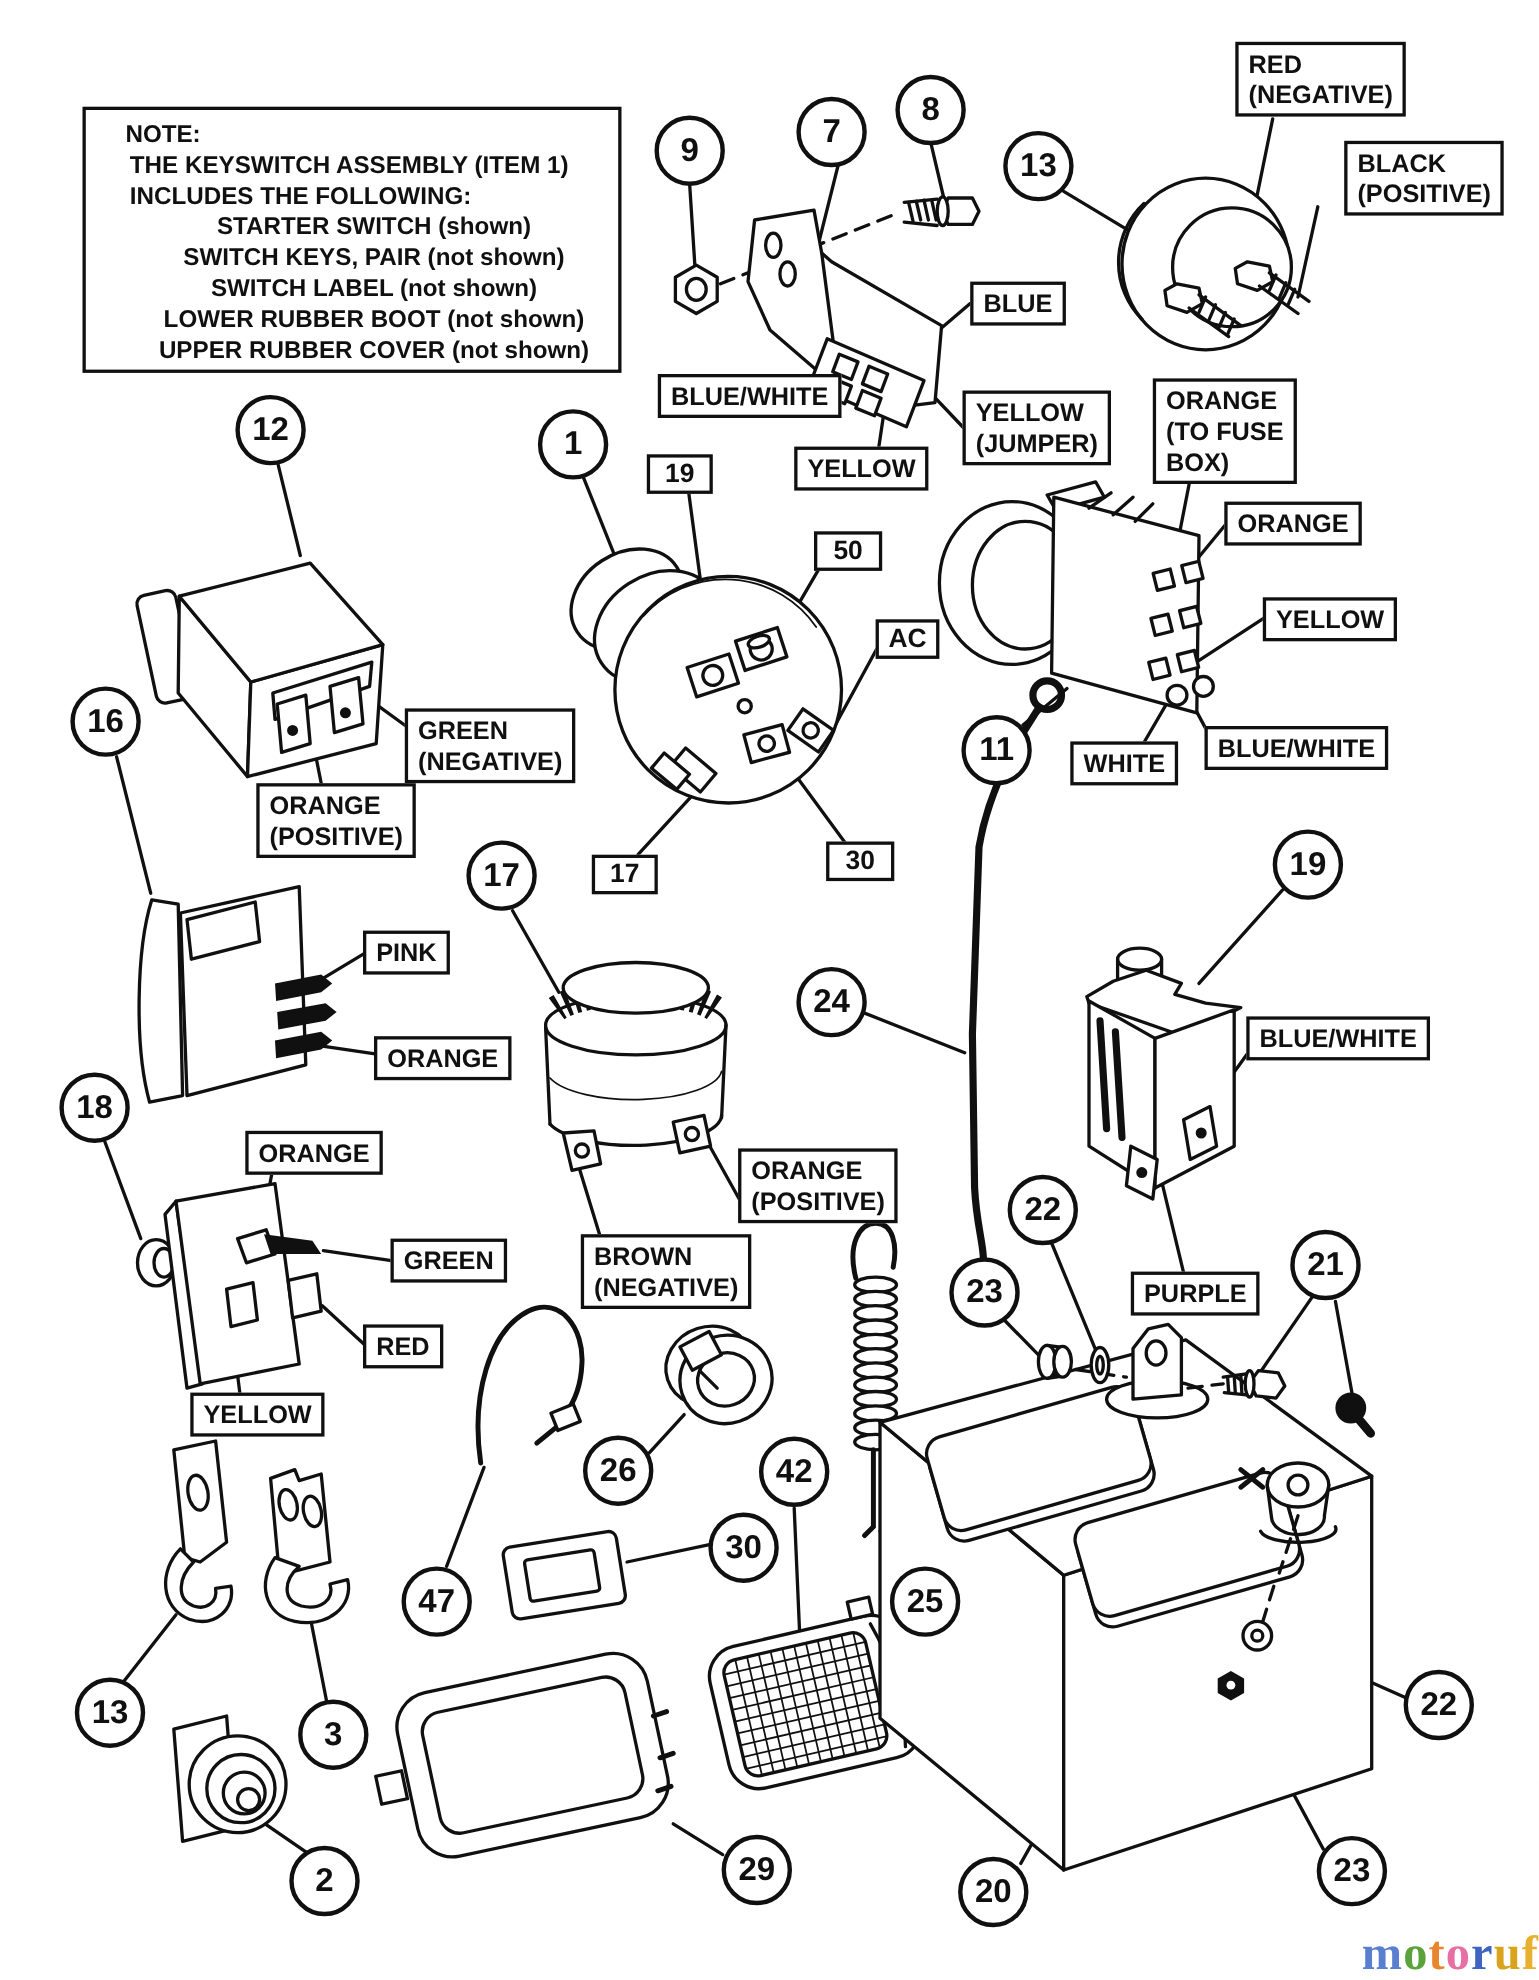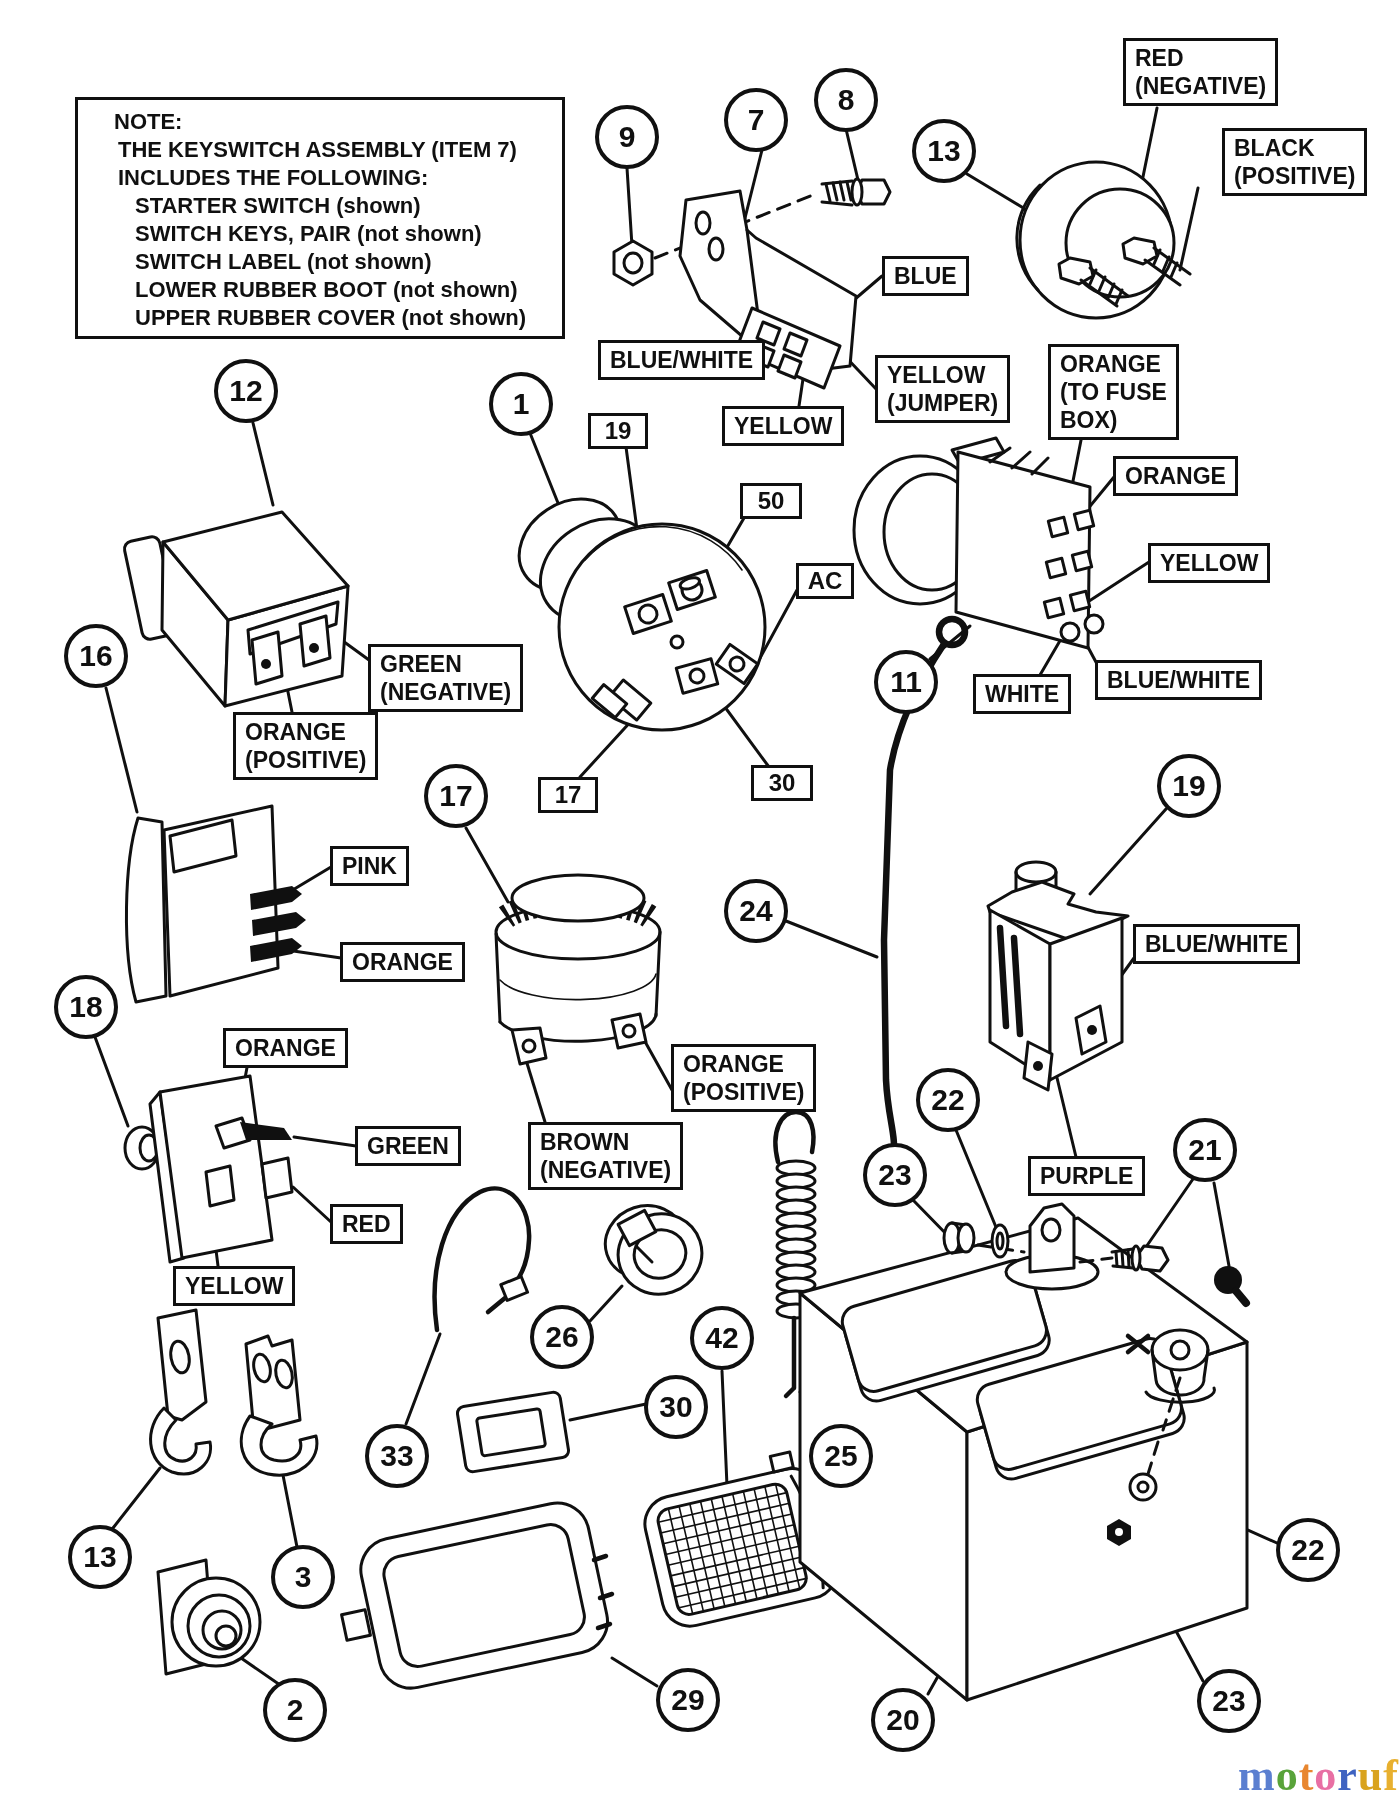--- a/index.html
+++ b/index.html
@@ -32,21 +32,21 @@
     border:3px solid #101010; background:#fff; color:#101010;
     font-weight:bold; font-size:24px; padding:1px 0; height:36px;
   }
   .notebox {
     position:absolute; z-index:3; left:75px; top:97px; width:484px; height:228px;
     border:3px solid #101010; background:#fff; color:#101010;
     font-weight:bold; font-size:22px; line-height:28px; padding-top:8px;
   }
   .notebox .n0 { padding-left:20px;margin-left:16px; }
   .notebox .n1 { padding-left:40px; }
-  .notebox .n2 { padding-left:57px; }
+  .notebox .n2 { padding-left:40px;text-align:center; }
   .wm {
     position:absolute; z-index:3; left:1238px; top:1750px;
     font-family:"Liberation Serif", serif; font-weight:bold; font-size:44px;
     letter-spacing:1px; white-space:nowrap;
   }
   .wm .suf { font-size:21px; color:#555; font-weight:normal; }
 </style>
 </head>
 <body>
 
@@ -393,21 +393,21 @@
       <circle cx="1143" cy="1487" r="5" class="w"></circle>
     </g>
     <g>
       <polygon points="1119,1519 1131,1526 1131,1539 1119,1546 1107,1539 1107,1526" class="b"></polygon>
       <circle cx="1119" cy="1532" r="4" fill="#ffffff"></circle>
     </g>
   </svg>
 
   <div class="notebox">
     <div class="n0">NOTE:</div>
-    <div class="n1">THE KEYSWITCH ASSEMBLY (ITEM 7)</div>
+    <div class="n1">THE KEYSWITCH ASSEMBLY (ITEM 1)</div>
     <div class="n1">INCLUDES THE FOLLOWING:</div>
     <div class="n2">STARTER SWITCH (shown)</div>
     <div class="n2">SWITCH KEYS, PAIR (not shown)</div>
     <div class="n2">SWITCH LABEL (not shown)</div>
     <div class="n2">LOWER RUBBER BOOT (not shown)</div>
     <div class="n2">UPPER RUBBER COVER (not shown)</div>
   </div>
 
   <div class="co" style="left:595px;top:105px">
       <span>9</span>
@@ -460,21 +460,21 @@
   <div class="co" style="left:690px;top:1306px">
       <span>42</span>
     </div>
   <div class="co" style="left:644px;top:1375px">
       <span>30</span>
     </div>
   <div class="co" style="left:809px;top:1424px">
       <span>25</span>
     </div>
   <div class="co" style="left:365px;top:1424px">
-      <span>33</span>
+      <span>47</span>
     </div>
   <div class="co" style="left:68px;top:1525px">
       <span>13</span>
     </div>
   <div class="co" style="left:271px;top:1545px">
       <span>3</span>
     </div>
   <div class="co" style="left:263px;top:1678px">
       <span>2</span>
     </div>

